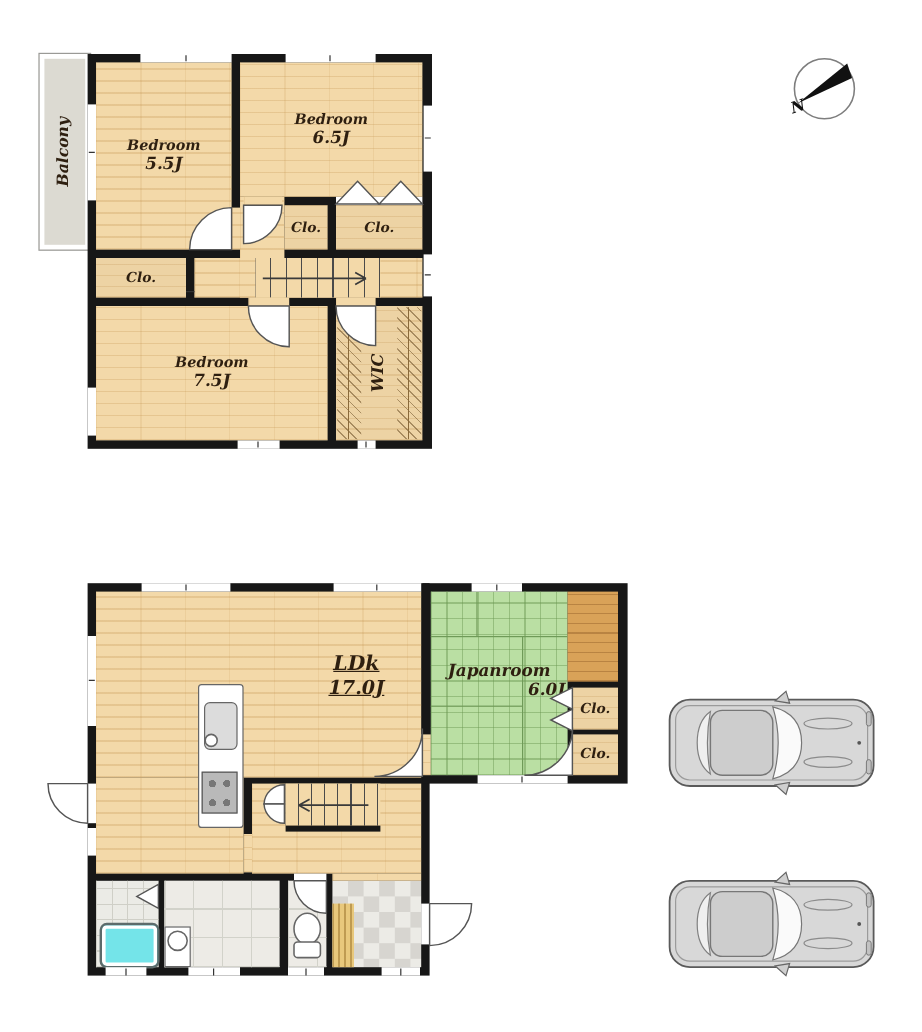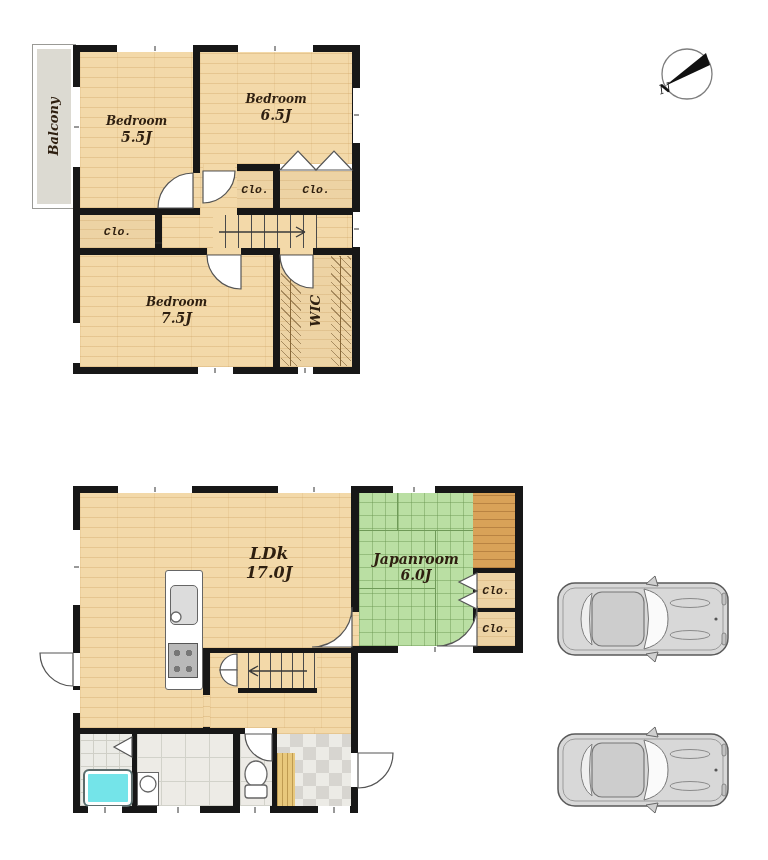--- a/index.html
+++ b/index.html
@@ -35,21 +35,21 @@
   .win{background:#fff;}
   .hatch{background-image:
           linear-gradient(90deg, transparent 0 9px, #8a6a3a 9px 10px, transparent 10px),
           repeating-linear-gradient(45deg, transparent 0 5px, rgba(100,70,30,.5) 5px 6px);}
   .tub{background:#74e4e9;border:2px solid #5c6b6b;border-radius:6px;box-shadow:inset 0 0 0 3px #fff;}
   .white-box{background:#fff;border:1.5px solid #666;box-sizing:border-box;}
   
   .lbl{color:#2e1f10;font-style:italic;font-weight:bold;text-align:center;line-height:1.15;}
   .room-lbl{font-size:12px;}
   .size-lbl{font-size:14px;}
-  .clo-lbl{font-size:11.5px;font-family:Liberation Mono, monospace;}
+  .clo-lbl{font-size:11.5px;}
   .vert{transform:rotate(-90deg);transform-origin:center;white-space:nowrap;}
   .center-wrap{display:flex;align-items:center;justify-content:center;}
   svg{overflow:visible;}
 </style>
 </head>
 <body>
 
 <div id="app">
 
   <div class="abs" style="left:33px;top:45px;width:327px;height:329px;">
@@ -148,21 +148,21 @@
     <div class="abs wall" style="left:0;top:0;width:285px;height:327px;"></div>
     <div class="abs wall" style="left:279px;top:0;width:171px;height:167px;"></div>
 
     <div class="abs wood" style="left:7px;top:7px;width:271px;height:155px;"></div>
     <div class="abs wood" style="left:7px;top:162px;width:123px;height:80px;"></div>
     <div class="abs wood" style="left:137px;top:167px;width:141px;height:75px;"></div>
     <div class="abs wood" style="left:130px;top:209px;width:7px;height:32px;"></div>
     <div class="abs wood" style="left:278px;top:126px;width:8px;height:34px;"></div>
     <div class="abs wood" style="left:204px;top:242px;width:74px;height:6px;"></div>
 
-    <div class="abs lbl" style="left:136px;top:58px;width:120px;">
+    <div class="abs lbl" style="left:164px;top:58px;width:120px;text-decoration:underline;">
       <div style="font-size:17px;">LDk</div>
       <div style="font-size:16px;">17.0J</div>
     </div>
 
     <div class="abs" style="left:165px;top:167px;width:79px;height:35px;
                 background-color:#f3d9a9;
                 background-image:repeating-linear-gradient(90deg, transparent 0 10px, #4a4a4a 10px 11px);"></div>
 
     <div class="abs white-box" style="left:92px;top:84px;width:38px;height:120px;border-radius:3px;"></div>
     <div class="abs" style="left:97px;top:99px;width:28px;height:40px;background:#dcdcdc;border:1.5px solid #666;border-radius:5px;box-sizing:border-box;"></div>
@@ -173,21 +173,21 @@
                                  radial-gradient(circle 5px at 20px 25px, #777 60%, transparent 61%);"></div>
 
     <div class="abs tatami" style="left:286px;top:7px;width:114px;height:153px;">
       <div class="abs" style="left:0;top:37px;width:114px;height:1px;background:#6f9a58;"></div>
       <div class="abs" style="left:76px;top:37px;width:1px;height:116px;background:#6f9a58;"></div>
       <div class="abs" style="left:0;top:95px;width:76px;height:1px;background:#6f9a58;"></div>
       <div class="abs" style="left:38px;top:0;width:1px;height:37px;background:#6f9a58;"></div>
     </div>
     <div class="abs lbl" style="left:288px;top:65px;width:110px;">
       <div style="font-size:14px;">Japanroom</div>
-      <div style="font-size:14px;">6.0J</div>
+      <div style="font-size:14px;text-align:right;">6.0J</div>
     </div>
     <div class="abs alcove" style="left:400px;top:7px;width:42px;height:75px;"></div>
     <div class="abs clo-fill center-wrap" style="left:404px;top:87px;width:38px;height:35px;">
       <div class="lbl clo-lbl">Clo.</div>
     </div>
     <div class="abs clo-fill center-wrap" style="left:404px;top:126px;width:38px;height:34px;">
       <div class="lbl clo-lbl">Clo.</div>
     </div>
 
     <div class="abs tile13" style="left:7px;top:248px;width:52px;height:72px;"></div>

